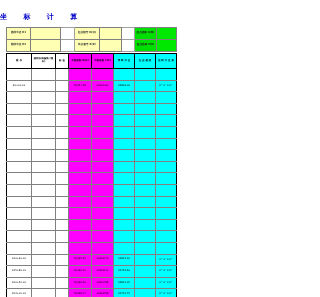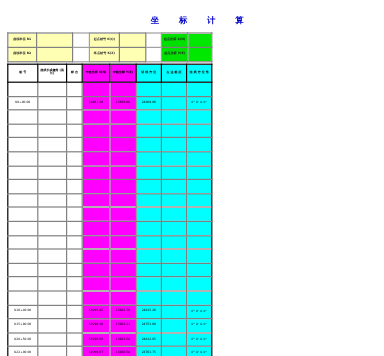--- a/index.html
+++ b/index.html
@@ -7,21 +7,21 @@
     width:210px;height:297px;
     background:#ffffff;
     font-family:"DejaVu Sans","Liberation Sans",sans-serif;
     overflow:hidden;
   }
   #sheet{position:relative;width:210px;height:297px;}
 
   
   #title{
     position:absolute;left:0;top:12px;width:210px;
-    text-align:right;
+    text-align:left;
     font-size:7px;font-weight:bold;color:#0000c8;
     letter-spacing:7px;
     white-space:nowrap;
   }
 
   
   table{border-collapse:collapse;table-layout:fixed;}
   td{
     border:0.5px solid #808080;
     font-size:2.6px;

